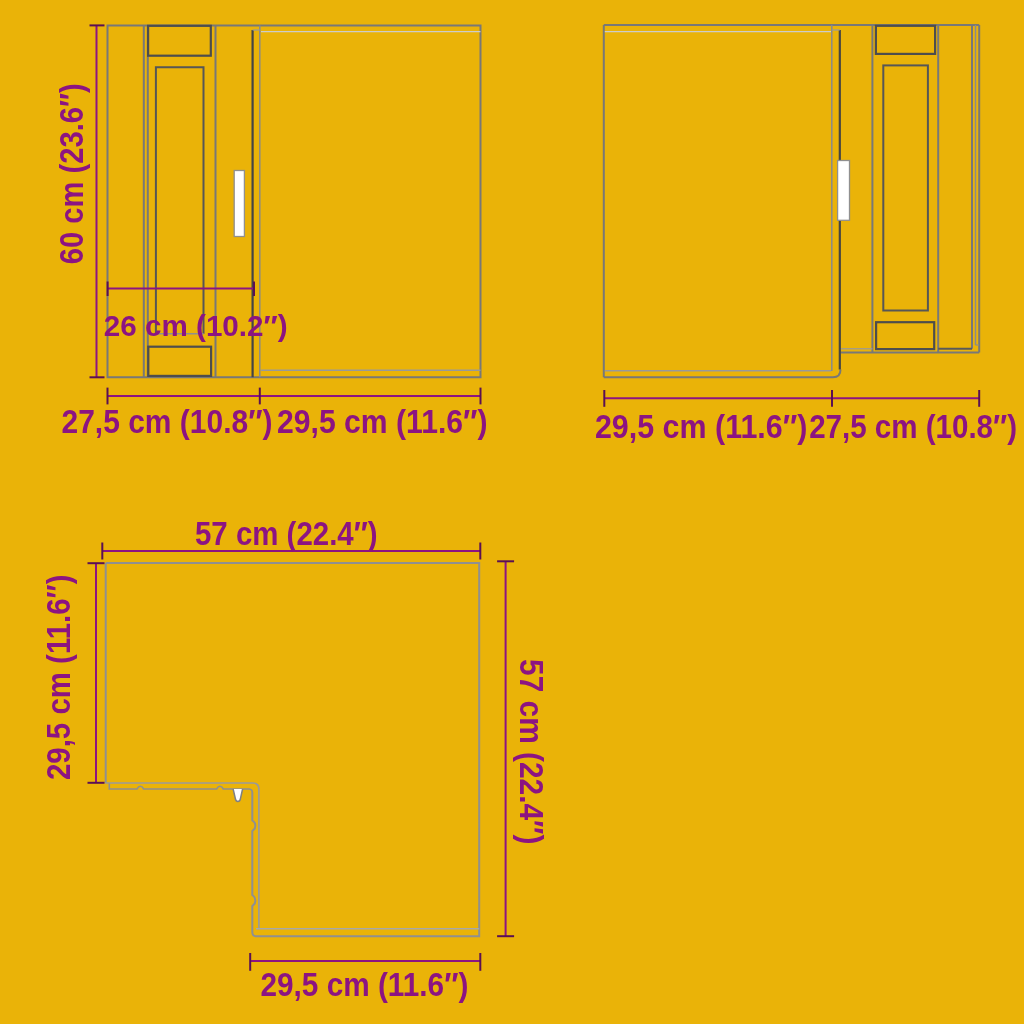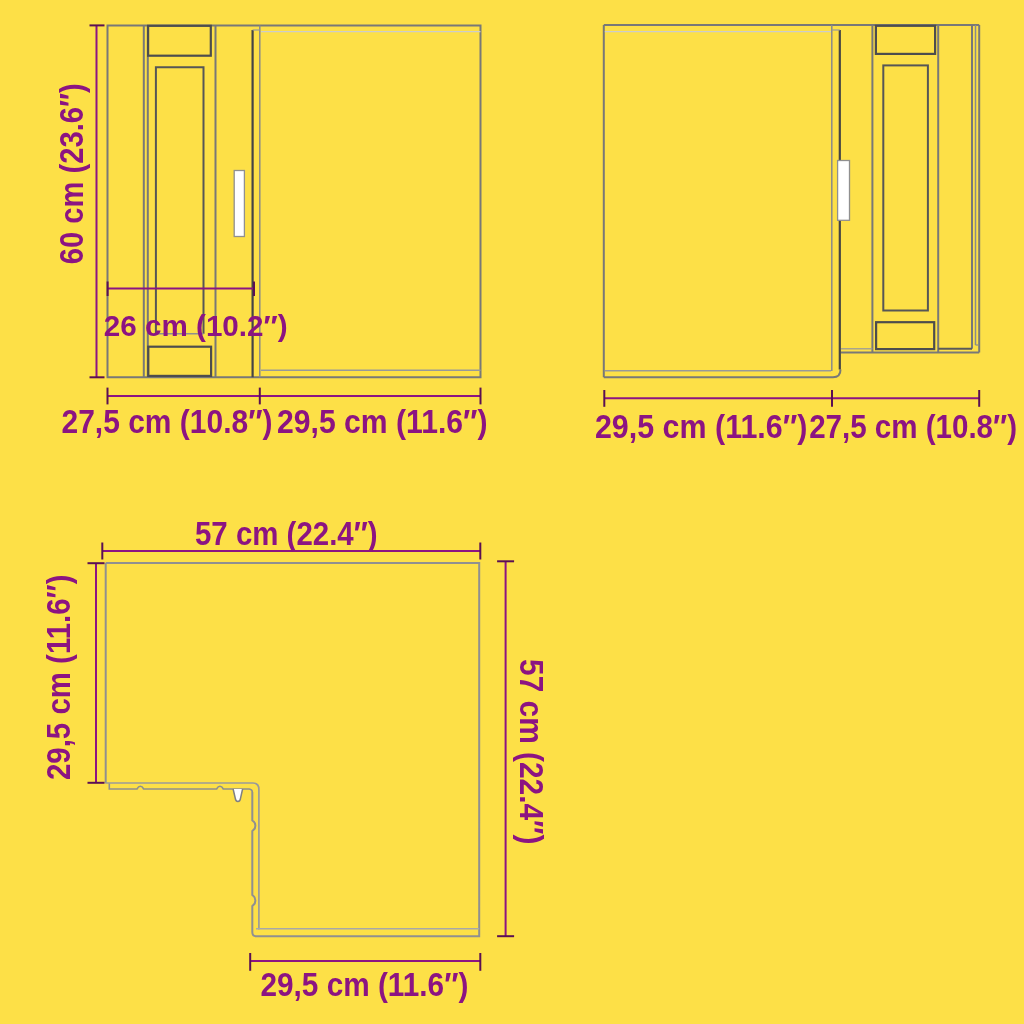--- a/index.html
+++ b/index.html
@@ -1,16 +1,16 @@
 <!DOCTYPE html>
 <html><head>
 <meta charset="utf-8">
 <style>
   html,body{margin:0;padding:0;background:#ffffff;}
-  #c{position:relative;width:1024px;height:1024px;background:#fde047;overflow:hidden;}
+  #c{position:relative;width:1024px;height:1024px;background:#eab308;overflow:hidden;}
   svg{position:absolute;left:0;top:0;}
   text{font-family:"Liberation Sans",sans-serif;font-weight:bold;fill:#8c1482;}
 </style>
 </head>
 <body>
 <div id="c">
 <svg width="1024" height="1024" viewBox="0 0 1024 1024" fill="none">
 
   <g stroke="#787878" stroke-width="2">
 

